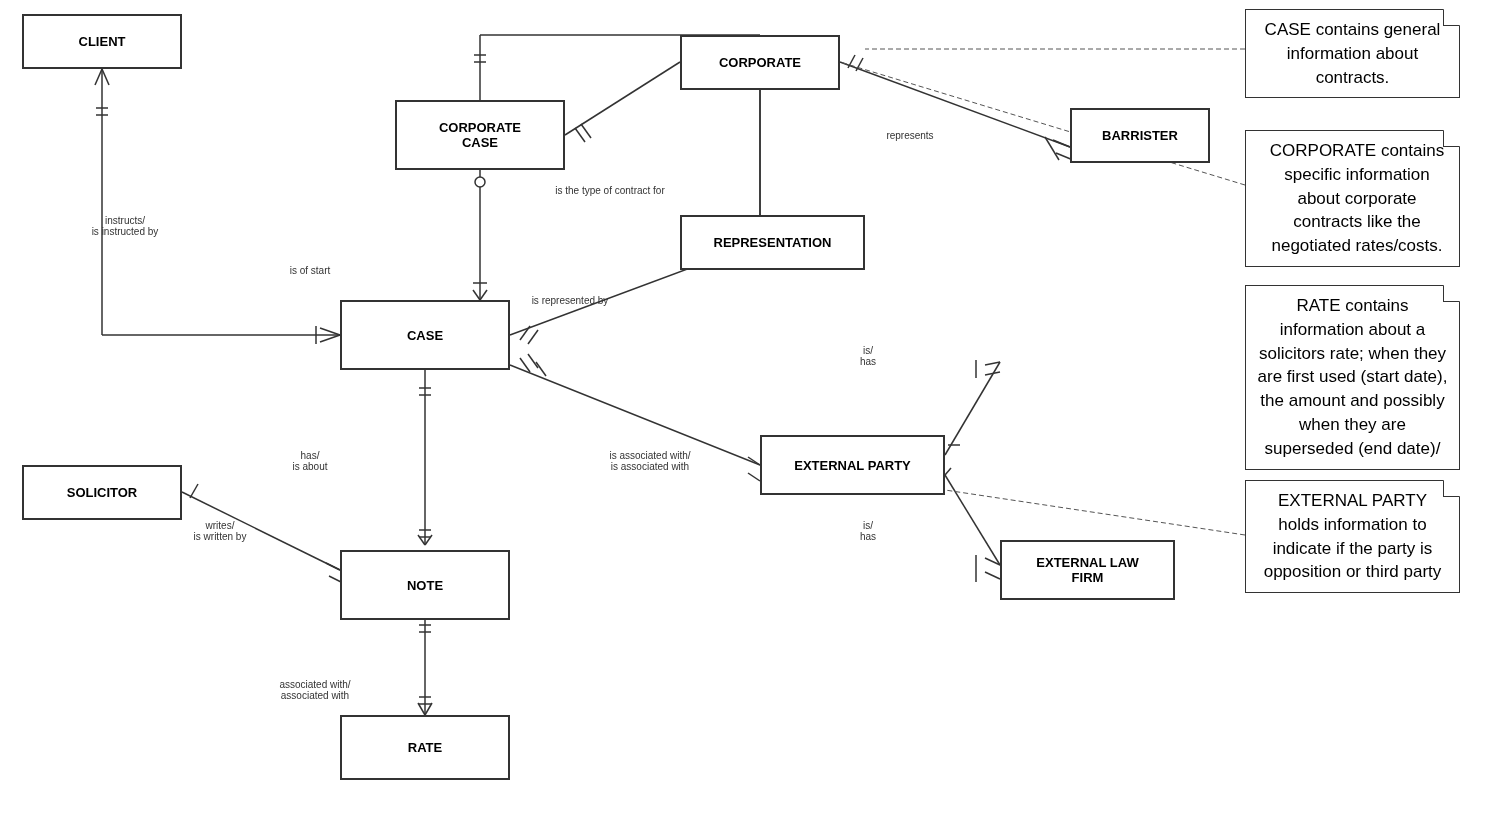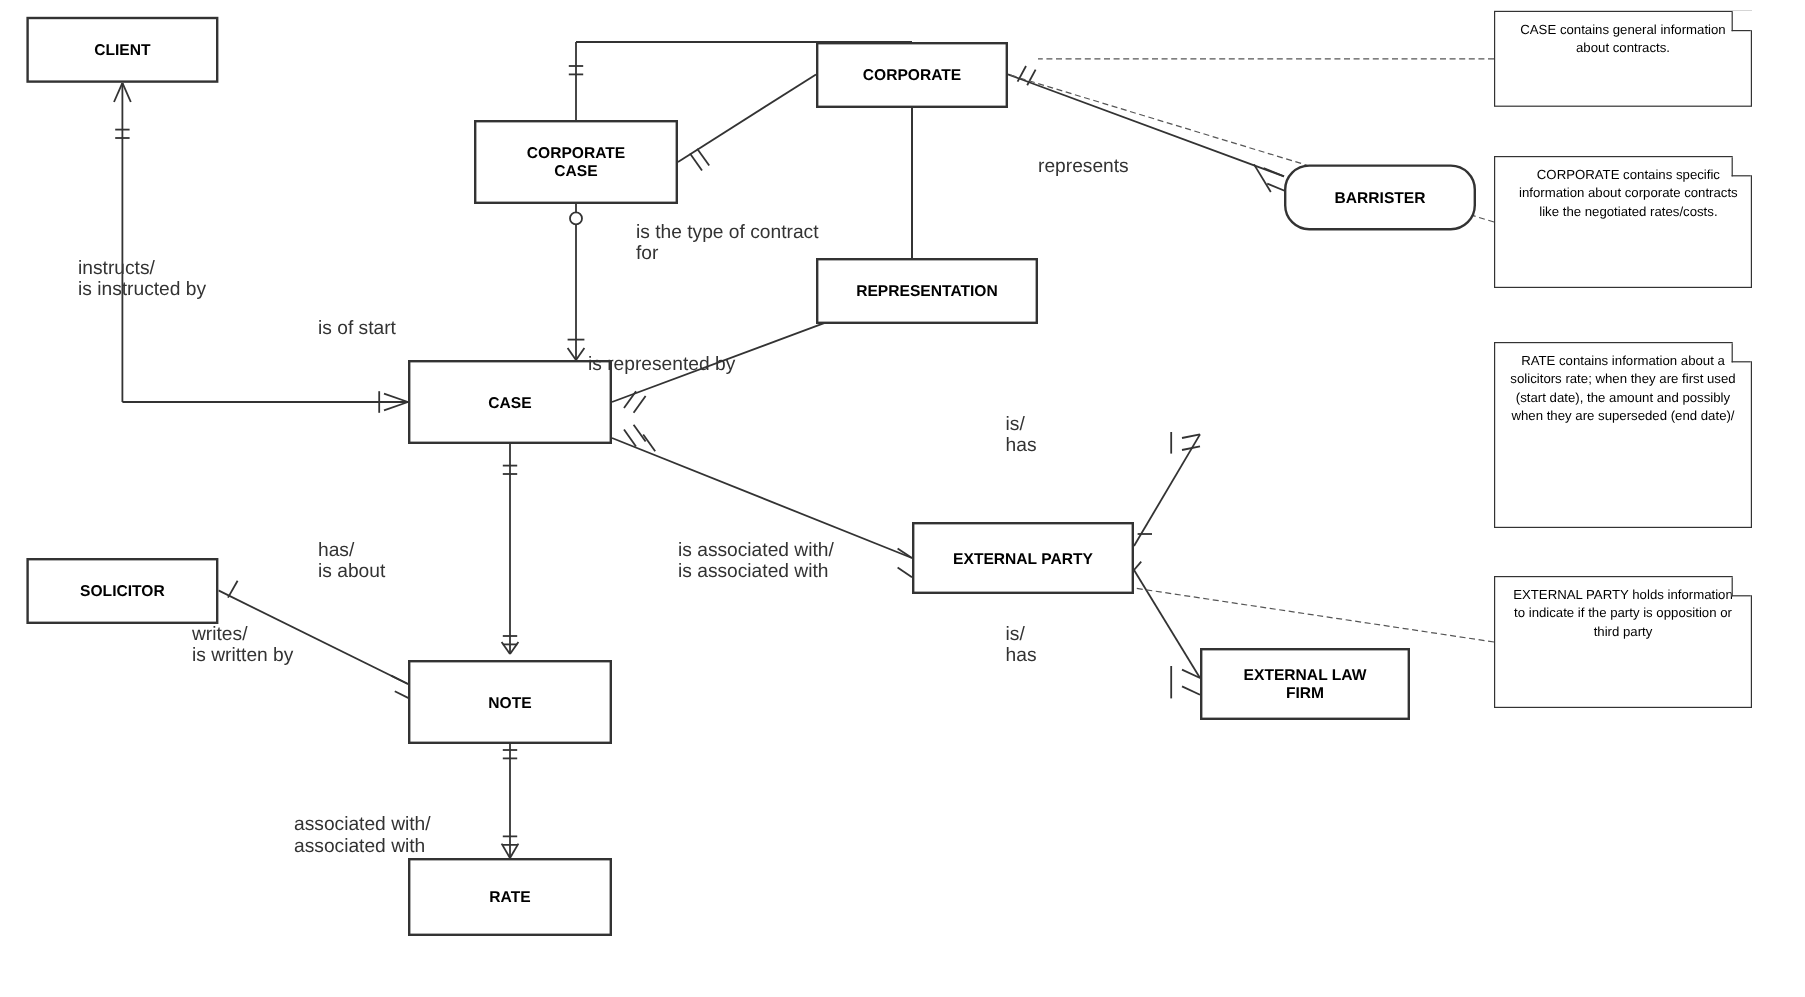--- a/index.html
+++ b/index.html
@@ -33,42 +33,42 @@
       justify-content: center;
       text-align: center;
       font-weight: bold;
       font-size: 13px;
     }
     .note-box {
       position: absolute;
       border: 1.5px solid #333;
       background: #fff;
       padding: 8px 10px;
-      font-size: 11px;
+      font-size: 17px;
       text-align: center;
       line-height: 1.4;
     }
     .note-box::before {
       content: '';
       position: absolute;
       top: -1px;
       right: -1px;
       width: 16px;
       height: 16px;
       background: #fff;
       border-left: 1.5px solid #333;
       border-bottom: 1.5px solid #333;
       clip-path: polygon(0 0, 100% 0, 100% 100%);
       transform: rotate(0deg);
     }
     .rel-label {
       position: absolute;
-      font-size: 16px;
+      font-size: 10px;
       color: #333;
-      text-align: left;
+      text-align: center;
     }
   </style>
 </head>
 <body>
 
 <div id="diagram-canvas">
   <svg id="lines">
 
     <line x1="102" y1="69" x2="102" y2="335" stroke="#333" stroke-width="1.5"></line>
     <line x1="102" y1="335" x2="340" y2="335" stroke="#333" stroke-width="1.5"></line>
@@ -196,21 +196,21 @@
   </svg>
 
   <div class="entity-box" style="left:22px;top:14px;width:160px;height:55px;">
     <span>CLIENT</span>
   </div>
 
   <div class="entity-box" style="left:680px;top:35px;width:160px;height:55px;">
     <span>CORPORATE</span>
   </div>
 
-  <div class="entity-box" style="left:1070px;top:137px;width:160px;height:55px;border-radius:21px;">
+  <div class="entity-box" style="left:1070px;top:108px;width:140px;height:55px;">
     <span>BARRISTER</span>
   </div>
 
   <div class="entity-box" style="left:395px;top:100px;width:170px;height:70px;">
     <span style="white-space:pre-line;">CORPORATE
 CASE</span>
   </div>
 
   <div class="entity-box" style="left:680px;top:215px;width:185px;height:55px;">
     <span>REPRESENTATION</span>

